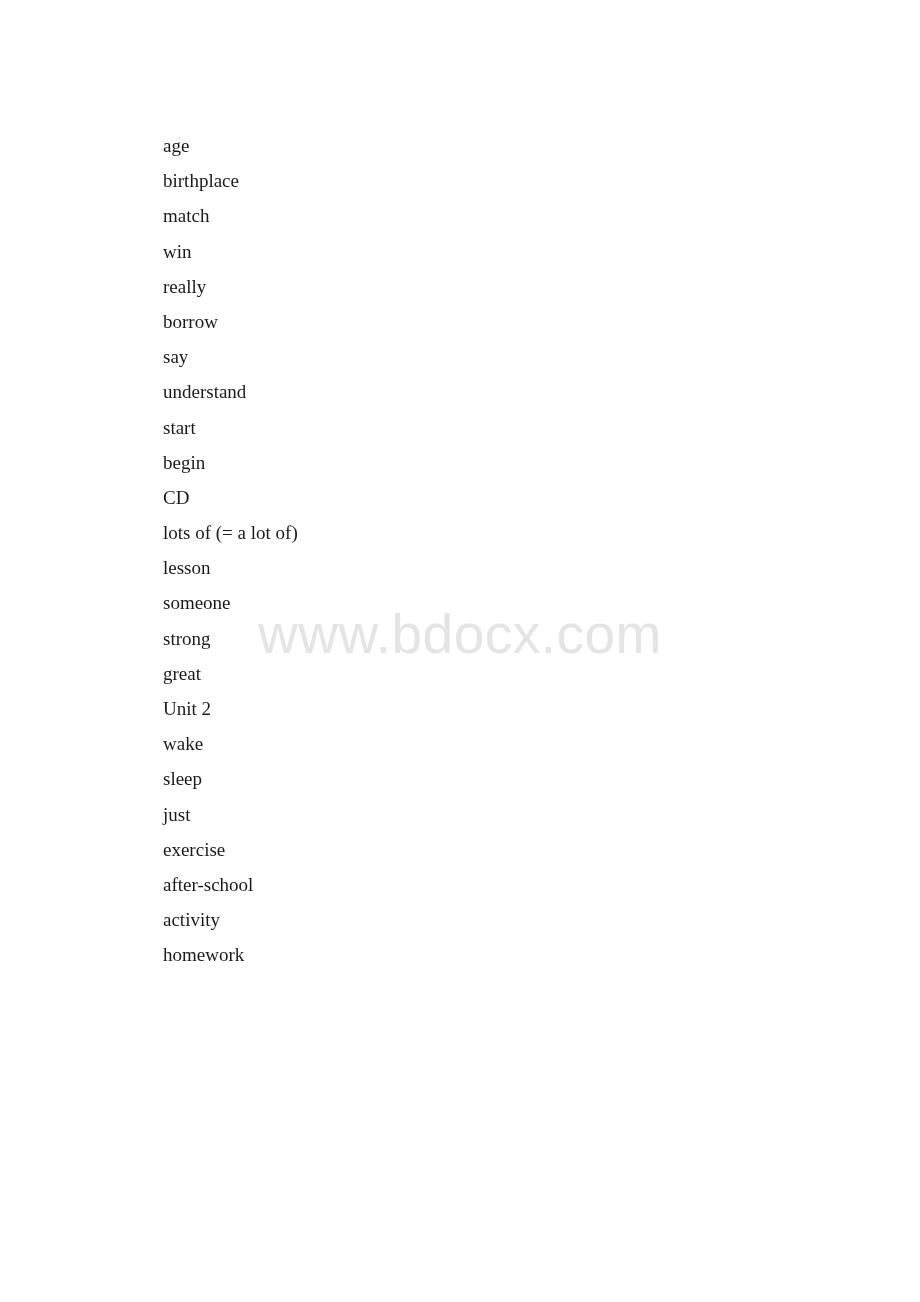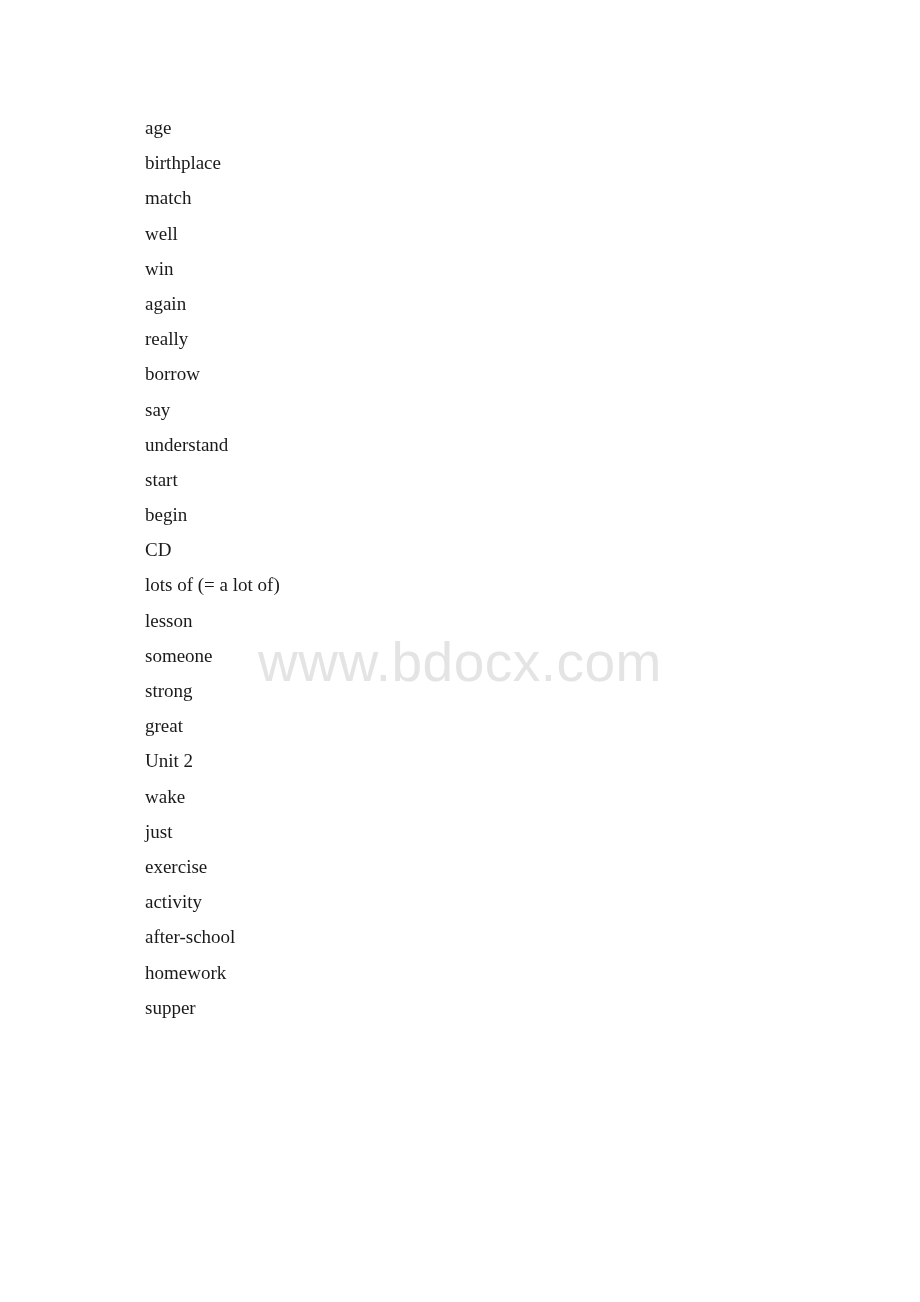--- a/index.html
+++ b/index.html
@@ -33,32 +33,31 @@
     text-align: center;
     font-family: "Liberation Sans", "DejaVu Sans", sans-serif;
     font-size: 55px;
     line-height: 60px;
     font-weight: 400;
     letter-spacing: 0.5px;
     color: #e4e4e4;
     white-space: nowrap;
     z-index: 1;
     user-select: none;
-    margin-top: 28px;
   }
 
   
   #word-list {
     position: absolute;
     left: 145px;
     top: 110px;
     width: 700px;
     z-index: 2;
     list-style: none;
-    margin: 0;
+    margin: 18px;
     padding: 0;
   }
 
   #word-list li {
     height: 35.2px;
     line-height: 35.2px;
     font-size: 19px;
     color: #1a1a1a;
     white-space: nowrap;
     text-align: left;
@@ -68,38 +67,36 @@
 <body>
 
 <div id="page">
 
   <div id="watermark">www.bdocx.com</div>
 
   <ul id="word-list">
       <li>age</li>
       <li>birthplace</li>
       <li>match</li>
-      <li>well</li>
       <li>win</li>
-      <li>again</li>
       <li>really</li>
       <li>borrow</li>
       <li>say</li>
       <li>understand</li>
       <li>start</li>
       <li>begin</li>
       <li>CD</li>
       <li>lots of (= a lot of)</li>
       <li>lesson</li>
       <li>someone</li>
       <li>strong</li>
       <li>great</li>
       <li>Unit 2</li>
       <li>wake</li>
+      <li>sleep</li>
       <li>just</li>
       <li>exercise</li>
+      <li>after-school</li>
       <li>activity</li>
-      <li>after-school</li>
       <li>homework</li>
-      <li>supper</li>
     </ul>
 
 </div>
 
 </body></html>

